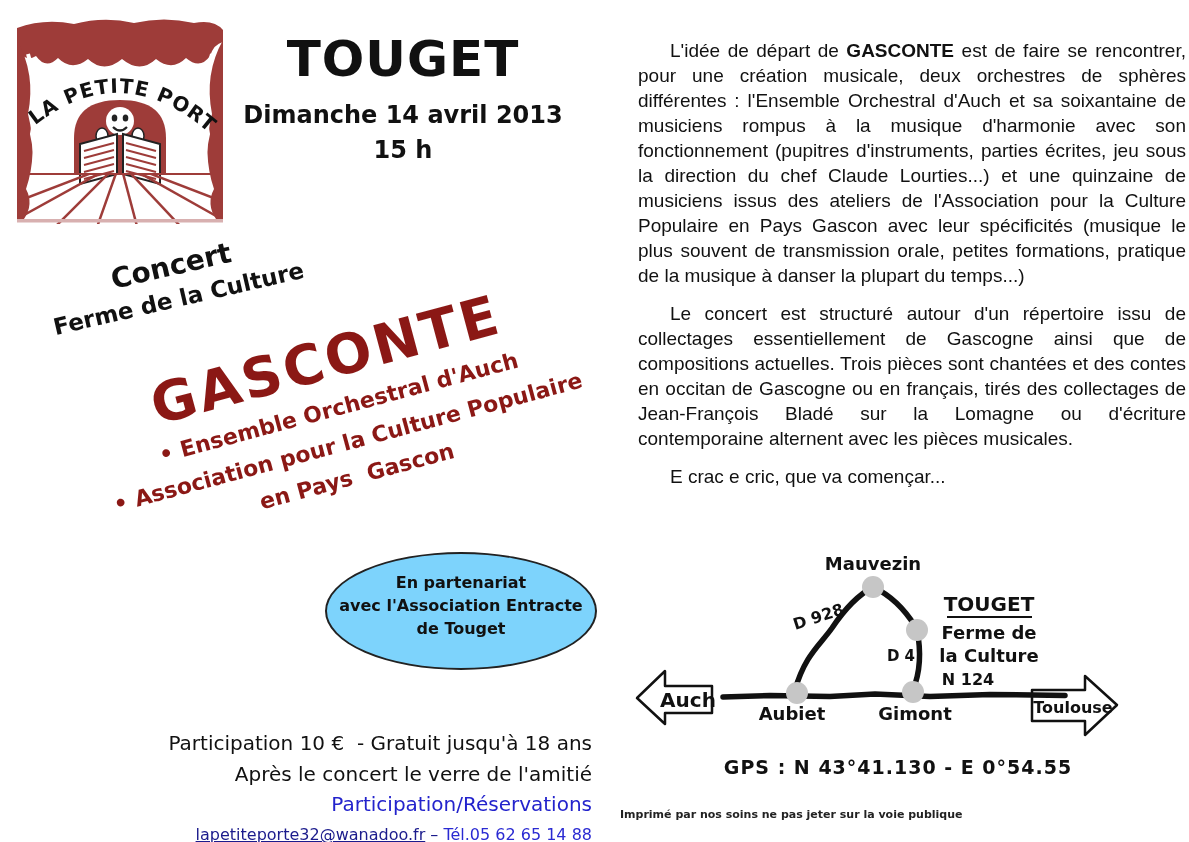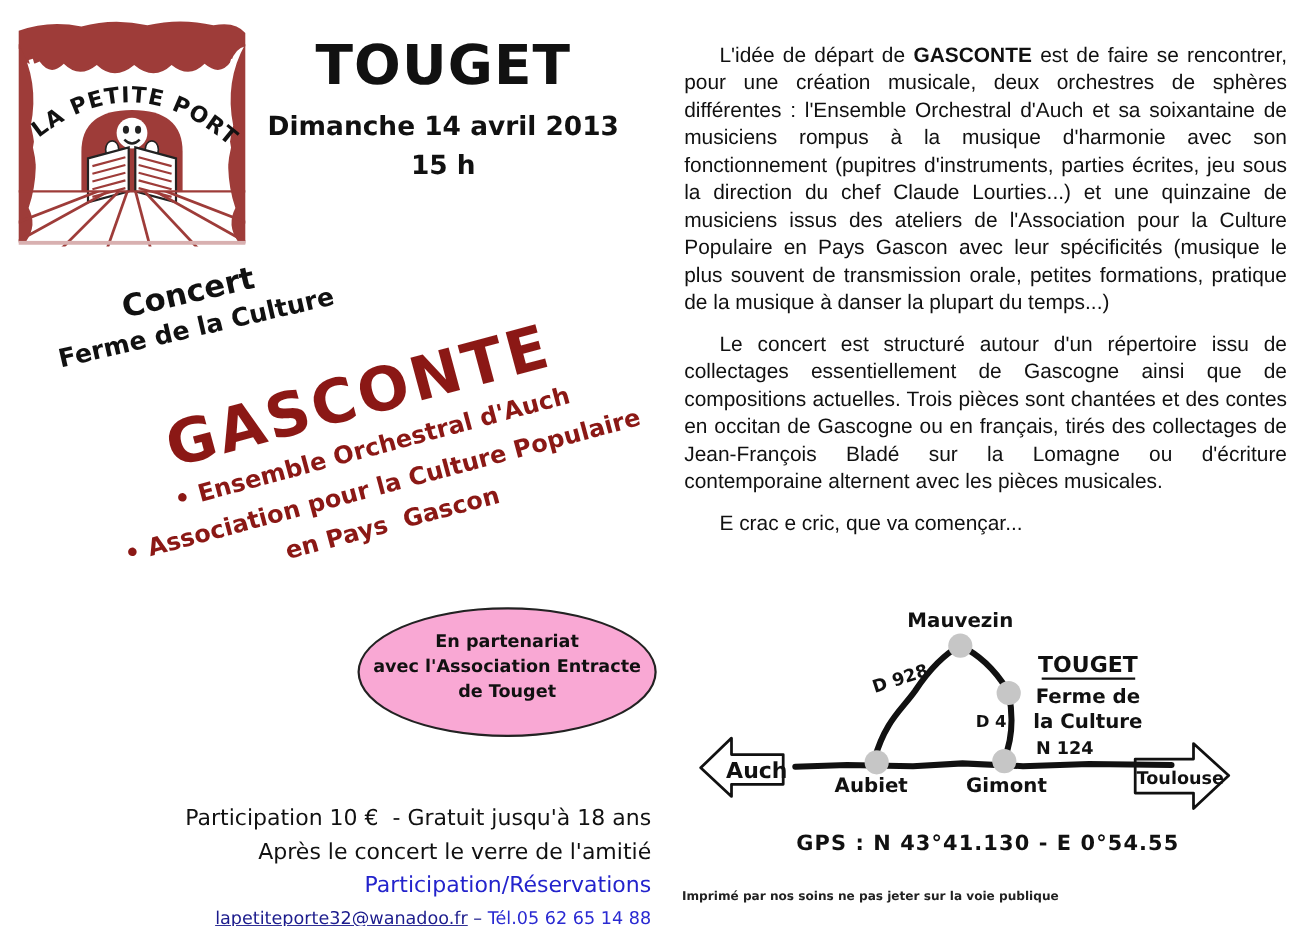--- a/index.html
+++ b/index.html
@@ -29,33 +29,33 @@
   
   #gasconte { left:52px; top:326px; width:575px; text-align:center;
               transform:rotate(-15deg); color:#8b1815; }
   .g-title { font-size:55px; font-weight:bold; letter-spacing:3px; line-height:64px; }
   .g-b    { font-size:22px; font-weight:bold; line-height:36px; white-space:nowrap; }
   .g-tail { font-size:22px; font-weight:bold; line-height:34px; white-space:pre-wrap; }
 
   
   #partner-ellipse { left:325px; top:552px; width:272px; height:118px;
     border:2px solid #222; border-radius:50%; text-align:center; padding-top:17px;
-    background:#f9a8d4; }
+    background:#7dd3fc; }
   .pe-line { font-size:16px; font-weight:bold; line-height:23px; white-space:nowrap; }
 
   
   #practical { left:8px; top:728px; width:584px; text-align:right; }
   .pr-line  { font-size:20px; line-height:31px; }
   .pr-blue  { font-size:20px; line-height:29px; color:#2323cc; }
   .pr-last  { font-size:16px; line-height:31px; color:#1b1b8c; }
   .pr-email { color:#1b1b8c; text-decoration:underline; }
   .pr-tel   { color:#2a2ad2; }
 
   
-  #article { left:622px; top:38px; width:548px;
+  #article { left:638px; top:38px; width:548px;
     font-family:"Liberation Sans","DejaVu Sans",sans-serif;
     font-size:19px; line-height:25px; }
   #article p { text-align:justify; text-indent:32px; }
   #article p + p { margin-top:13px; }
   #article p.noj { text-align:left; }
   .b-strong { font-weight:bold; }
 
   
   #map { left:620px; top:540px; width:556px; height:206px; }
   #map text { font-family:"DejaVu Sans",sans-serif; font-weight:bold; fill:#111; }

